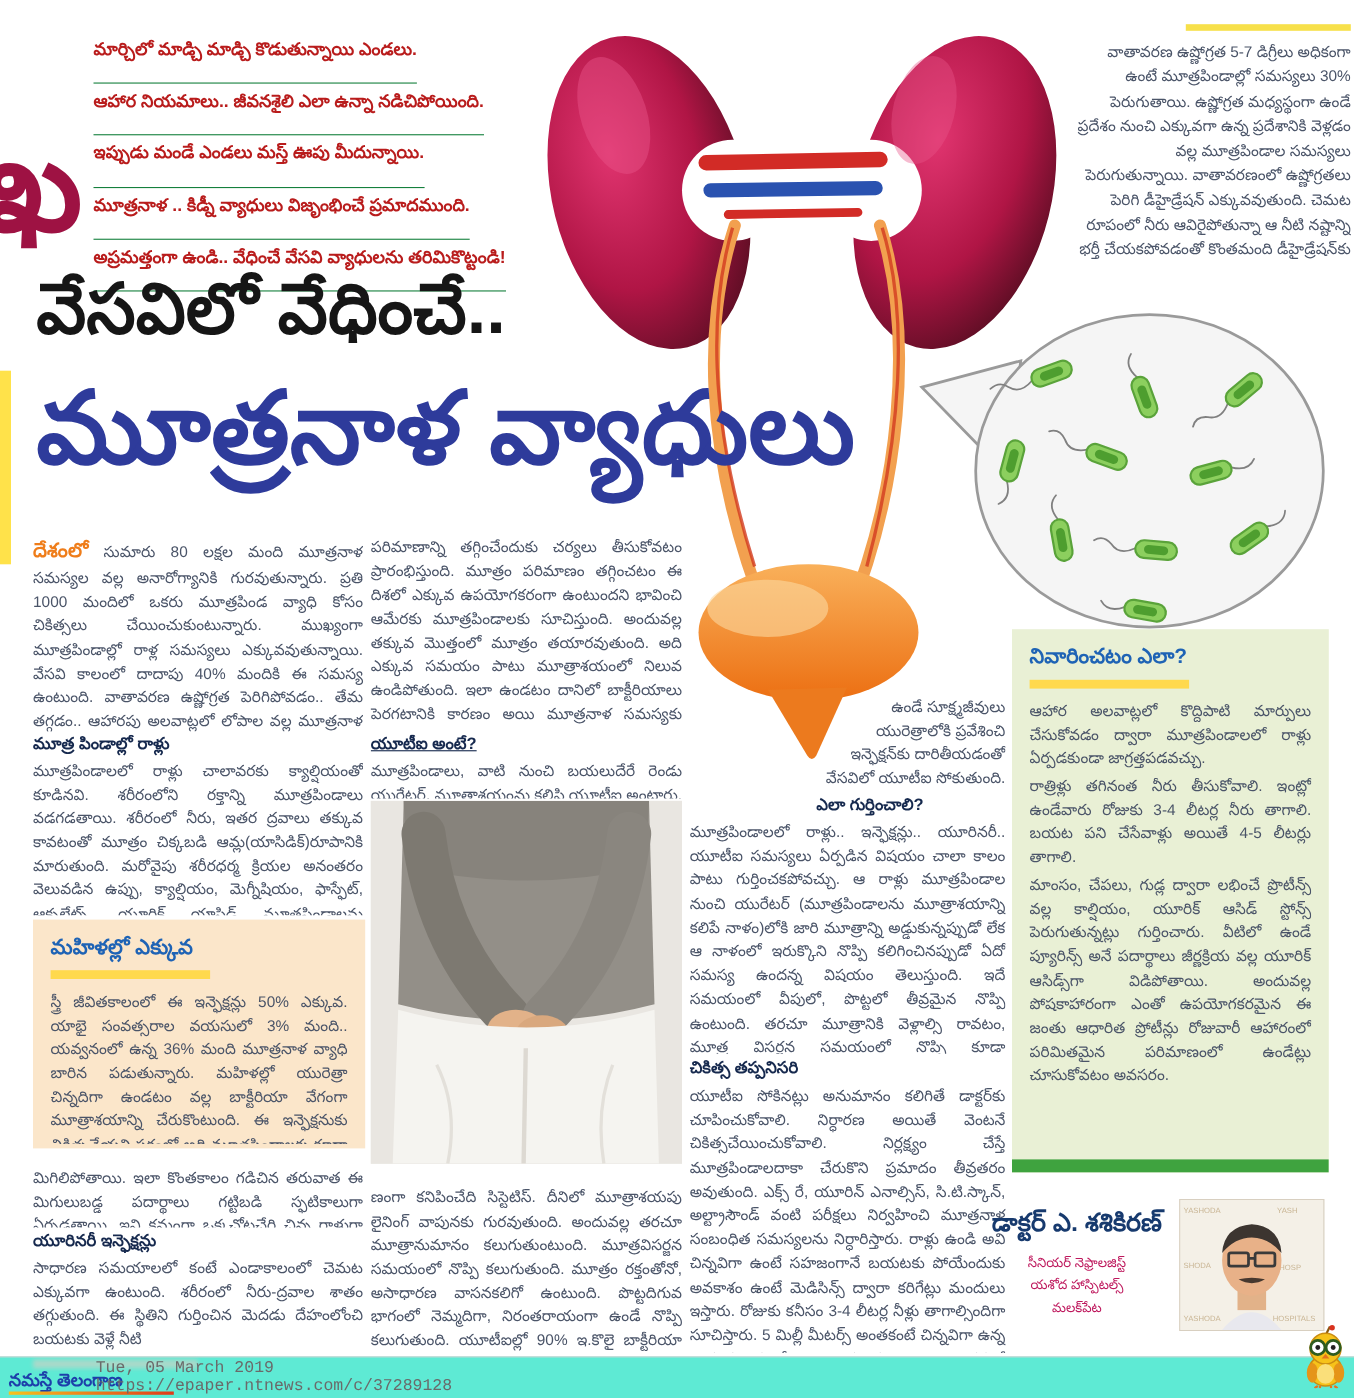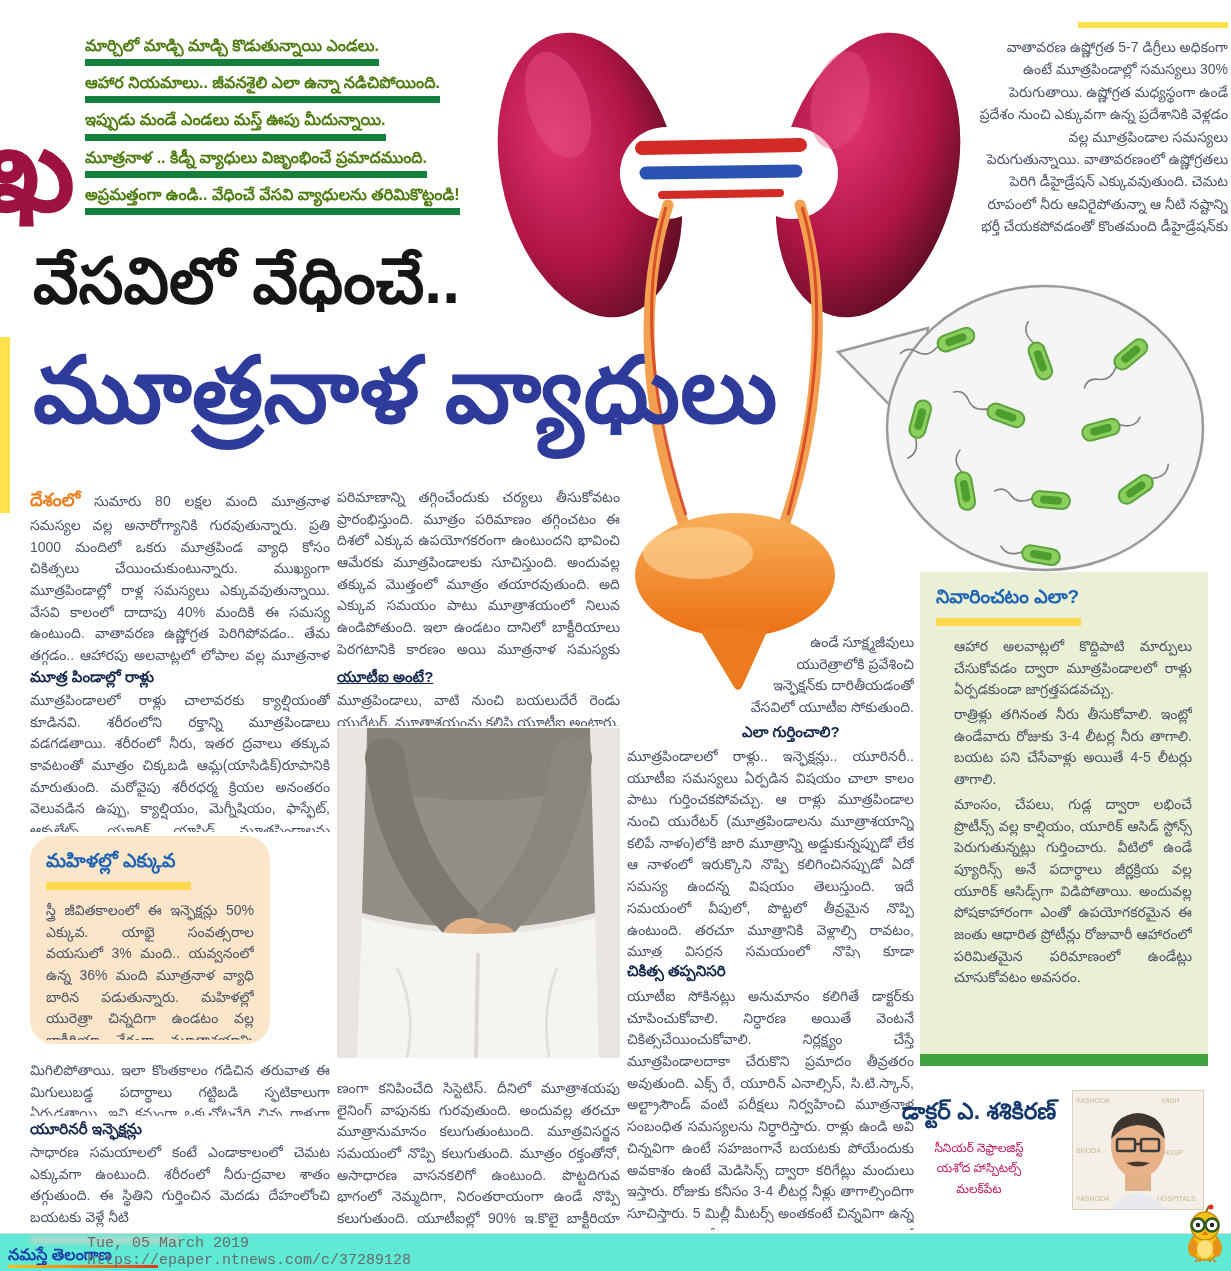--- a/index.html
+++ b/index.html
@@ -4,38 +4,38 @@
 <style>
   html,body{margin:0;padding:0;background:#ffffff;}
   .page{position:relative;width:1231px;height:1271px;background:#ffffff;overflow:hidden;
         font-family:"Liberation Sans","DejaVu Sans",sans-serif;color:#4a5468;}
   .abs{position:absolute;}
   
   .masthead-letter{left:-14px;top:110px;font-size:118px;font-weight:bold;color:#9e1243;line-height:1;}
   .highlight-strip{left:0;top:337px;width:10px;height:176px;background:#ffe24a;}
   
   .intro{left:85px;top:36px;width:410px;}
-  .intro .line{display:table;color:#4d7c0f;font-size:16px;font-weight:bold;line-height:1.2;
-               padding-bottom:4px;border-bottom:7px solid #15803d;margin-bottom:7px;white-space:nowrap;}
+  .intro .line{display:table;color:#b91c1c;font-size:16px;font-weight:bold;line-height:1.2;
+               padding-bottom:20px;border-bottom:1px solid #15803d;margin-bottom:7px;white-space:nowrap;}
   
   .headline1{left:33px;top:246px;width:880px;font-size:64px;font-weight:bold;color:#161616;
              white-space:nowrap;line-height:1.1;}
   .headline2{left:33px;top:338px;width:890px;font-size:92px;font-weight:bold;color:#2e3b9b;
              white-space:nowrap;line-height:1.15;z-index:5;}
   
   .issues{left:978px;top:18px;width:250px;text-align:right;}
   .issues .hd{color:#1e63b5;font-size:19px;font-weight:bold;}
   .issues .bar{margin:4px 0 8px auto;width:150px;height:6px;background:#f7e04a;}
   .issues .bd{font-size:14px;line-height:1.6;height:200px;overflow:hidden;}
   
   .btxt{font-size:14px;line-height:1.55;text-align:justify;overflow:hidden;}
   .subhead{font-size:15px;font-weight:bold;color:#16294e;overflow:hidden;white-space:nowrap;}
   .leadword{color:#ef7d1a;font-weight:bold;font-size:18px;}
   
-  .women-box{left:30px;top:836px;width:240px;height:208px;background:#fbe6ca;padding:14px 16px;box-sizing:border-box;overflow:hidden;border-radius:24px;}
+  .women-box{left:30px;top:836px;width:302px;height:208px;background:#fbe6ca;padding:14px 16px;box-sizing:border-box;overflow:hidden;}
   .box-hd{color:#1e63b5;font-size:19px;font-weight:bold;}
   .box-bar{width:145px;height:8px;background:#ffd94d;margin:6px 0 10px 0;}
   .prevention{left:920px;top:572px;width:288px;height:494px;background:#e9f0d5;padding:14px 16px 16px 16px;box-sizing:border-box;overflow:hidden;}
   .prevention .gbar{position:absolute;left:0;bottom:0;width:100%;height:12px;background:#3fa33f;}
   .prevention p{margin:0 0 3px 0;}
   
   .photo{left:337px;top:728px;width:283px;height:330px;background:#e9e6e1;overflow:hidden;}
   
   .doc-text{left:893px;top:1098px;width:172px;text-align:center;}
   .doc-name{color:#173a6e;font-size:23px;font-weight:bold;margin-bottom:8px;}
@@ -216,21 +216,21 @@
 
   <div class="abs btxt txt-layer" style="left:742px;top:632px;width:172px;height:88px;text-align:right;">ఉండే సూక్ష్మజీవులు యురెత్రాలోకి ప్రవేశించి ఇన్ఫెక్షన్‌కు దారితీయడంతో వేసవిలో యూటీఐ సోకుతుంది.</div>
   <div class="abs subhead txt-layer" style="left:742px;top:723px;width:172px;">ఎలా గుర్తించాలి?</div>
   <div class="abs btxt txt-layer" style="left:627px;top:746px;width:287px;height:212px;">మూత్రపిండాలలో రాళ్లు.. ఇన్ఫెక్షన్లు.. యూరినరీ.. యూటీఐ సమస్యలు ఏర్పడిన విషయం చాలా కాలం పాటు గుర్తించకపోవచ్చు. ఆ రాళ్లు మూత్రపిండాల నుంచి యురేటర్ (మూత్రపిండాలను మూత్రాశయాన్ని కలిపే నాళం)లోకి జారి మూత్రాన్ని అడ్డుకున్నప్పుడో లేక ఆ నాళంలో ఇరుక్కొని నొప్పి కలిగించినప్పుడో ఏదో సమస్య ఉందన్న విషయం తెలుస్తుంది. ఇదే సమయంలో వీపులో, పొట్టలో తీవ్రమైన నొప్పి ఉంటుంది. తరచూ మూత్రానికి వెళ్లాల్సి రావటం, మూత్ర విసర్జన సమయంలో నొప్పి కూడా మూత్రపిండాలలో రాళ్లు ఏర్పడ్డాయనేందుకు మరో సూచన. కొన్నిసార్లు ఈ క్రమంలో మూత్రంలో రక్తం పడుతుంది. కడుపులో తిప్పినట్లు ఉండటంతో పాటు వాంతులవుతాయి.</div>
   <div class="abs subhead txt-layer" style="left:627px;top:962px;width:287px;">చికిత్స తప్పనిసరి</div>
   <div class="abs btxt txt-layer" style="left:627px;top:986px;width:287px;height:244px;">యూటీఐ సోకినట్లు అనుమానం కలిగితే డాక్టర్‌కు చూపించుకోవాలి. నిర్ధారణ అయితే వెంటనే చికిత్సచేయించుకోవాలి. నిర్లక్ష్యం చేస్తే మూత్రపిండాలదాకా చేరుకొని ప్రమాదం తీవ్రతరం అవుతుంది. ఎక్స్ రే, యూరిన్ ఎనాల్సిస్, సి.టి.స్కాన్, అల్ట్రాసౌండ్ వంటి పరీక్షలు నిర్వహించి మూత్రనాళ సంబంధిత సమస్యలను నిర్ధారిస్తారు. రాళ్లు ఉండి అవి చిన్నవిగా ఉంటే సహజంగానే బయటకు పోయేందుకు అవకాశం ఉంటే మెడిసిన్స్ ద్వారా కరిగేట్లు మందులు ఇస్తారు. రోజుకు కనీసం 3-4 లీటర్ల నీళ్లు తాగాల్సిందిగా సూచిస్తారు. 5 మిల్లీ మీటర్స్ అంతకంటే చిన్నవిగా ఉన్న రాళ్లు మూత్రంతో పాటు బయటకు వెళ్తాయి. అంతకంటే పెద్దవిగా ఉంటే చికిత్స చేసి తొలగించే ప్రయత్నాలు చేస్తారు.</div>
 
   <div class="abs prevention txt-layer">
     <div class="box-hd">నివారించటం ఎలా?</div>
     <div class="box-bar"></div>
-    <div class="btxt" style="height:395px;margin-left:18px;">
+    <div class="btxt" style="height:395px;">
       <p>ఆహార అలవాట్లలో కొద్దిపాటి మార్పులు చేసుకోవడం ద్వారా మూత్రపిండాలలో రాళ్లు ఏర్పడకుండా జాగ్రత్తపడవచ్చు.</p>
       <p>రాత్రిళ్లు తగినంత నీరు తీసుకోవాలి. ఇంట్లో ఉండేవారు రోజుకు 3-4 లీటర్ల నీరు తాగాలి. బయట పని చేసేవాళ్లు అయితే 4-5 లీటర్లు తాగాలి.</p>
       <p>మాంసం, చేపలు, గుడ్ల ద్వారా లభించే ప్రొటీన్స్ వల్ల కాల్షియం, యూరిక్ ఆసిడ్ స్టోన్స్ పెరుగుతున్నట్లు గుర్తించారు. వీటిలో ఉండే ప్యూరిన్స్ అనే పదార్థాలు జీర్ణక్రియ వల్ల యూరిక్ ఆసిడ్స్‌గా విడిపోతాయి. అందువల్ల పోషకాహారంగా ఎంతో ఉపయోగకరమైన ఈ జంతు ఆధారిత ప్రోటీన్లు రోజువారీ ఆహారంలో పరిమితమైన పరిమాణంలో ఉండేట్లు చూసుకోవటం అవసరం.</p>
 
     </div>
     <div class="gbar"></div>
   </div>
 
   <div class="abs doc-text txt-layer">
     <div class="doc-name">డాక్టర్ ఎ. శశికిరణ్</div>

